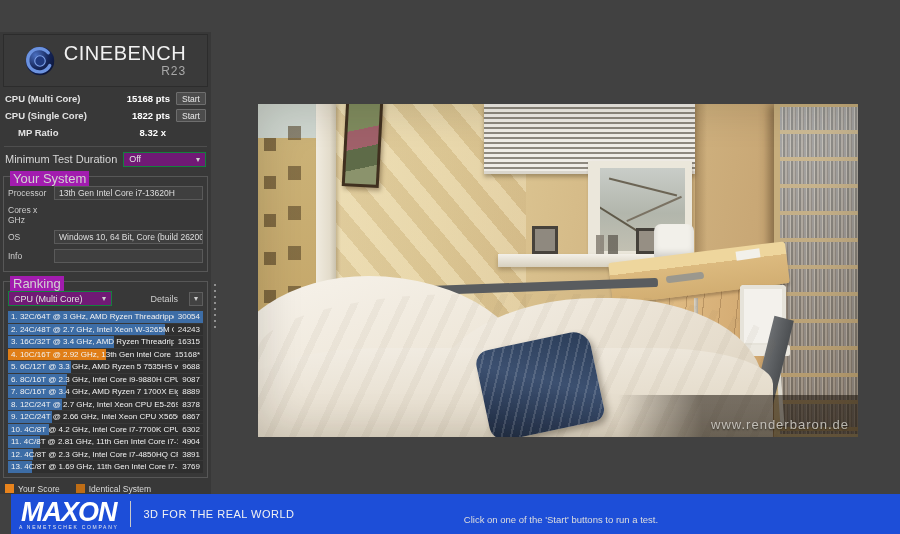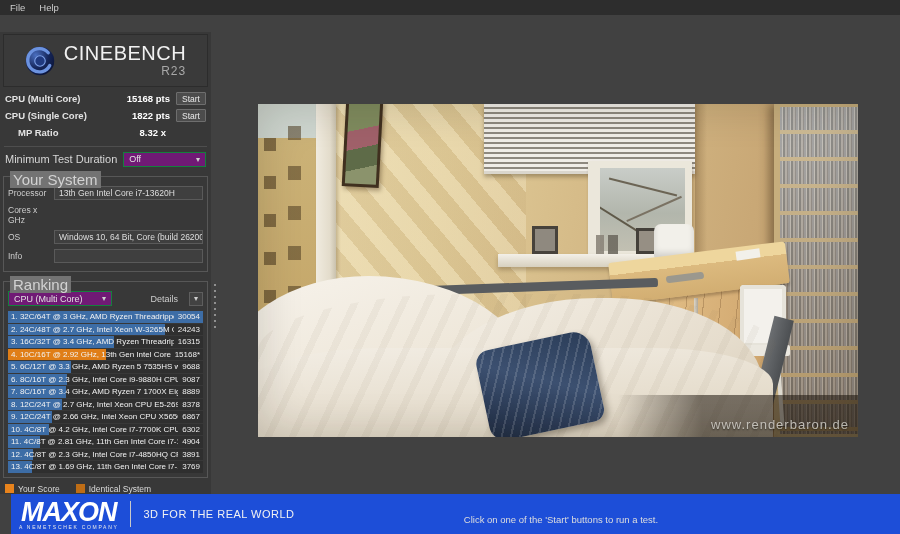--- a/index.html
+++ b/index.html
@@ -38,21 +38,21 @@
 
   .hdivider { border-top:1px solid #4e4e4e; margin:5px 1px 4px 1px; }
 
   .mtd-row { display:flex; align-items:center; height:16px; padding:0 2px; margin-bottom:2px; }
   .mtd-row .lbl { font-size:11px; color:#d6d6d6; flex:none; }
   .dropdown { flex:1; margin-left:6px; height:15px; background:#701a75; border:1px solid #15803d;
     display:flex; align-items:center; padding:0 5px; font-size:9px; color:#e0e0e0; }
   .dropdown .chev { margin-left:auto; font-size:8px; color:#cfcfcf; }
 
   .groupbox { position:relative; border:1px solid #575757; margin-top:9px; padding:9px 4px 3px 4px; }
-  .box-title { position:absolute; top:-6px; left:6px; background:#737373; padding:0 3px; font-size:15px; color:#d2d2d2; }
+  .box-title { position:absolute; top:-6px; left:6px; background:#a21caf; padding:0 3px; font-size:13px; color:#d2d2d2; }
 
   .sys-row { display:flex; align-items:center; margin-bottom:5px; }
   .sys-row .lbl { width:46px; font-size:8.5px; color:#cdcdcd; flex:none; }
   .sys-field { flex:1; height:14px; background:#3f3f3f; border:1px solid #5a5a5a; font-size:8.5px;
     color:#dedede; display:flex; align-items:center; padding:0 4px; overflow:hidden; white-space:nowrap; }
 
   .rank-head { display:flex; align-items:center; margin-bottom:5px; }
   .rank-filter { width:104px; flex:none; margin-left:0; }
   .details-wrap { margin-left:auto; display:flex; align-items:center; gap:11px; }
   .details-lbl { font-size:9px; color:#cdcdcd; }
@@ -173,24 +173,20 @@
   .rp-watermark { right:9px; bottom:5px; font-size:13px; letter-spacing:1px; color:rgba(225,222,215,.85);
     text-shadow:0 1px 2px rgba(0,0,0,.6); }
   .rp-vignette { inset:0; box-shadow:inset 0 0 45px rgba(20,15,8,.18); pointer-events:none; }
 </style>
 </head>
 <body>
 
 <div class="app">
 
 
-  <div class="menubar">
-    <span>File</span>
-    <span>Help</span>
-  </div>
 
   <div class="content">
 
     <div class="sidebar">
 
       <div class="logo-box">
         <svg width="30" height="30" viewBox="0 0 40 40">
           <defs>
             <radialGradient id="sph" cx="35%" cy="30%" r="80%">
               <stop offset="0%" stop-color="#4a6fc0"></stop>

